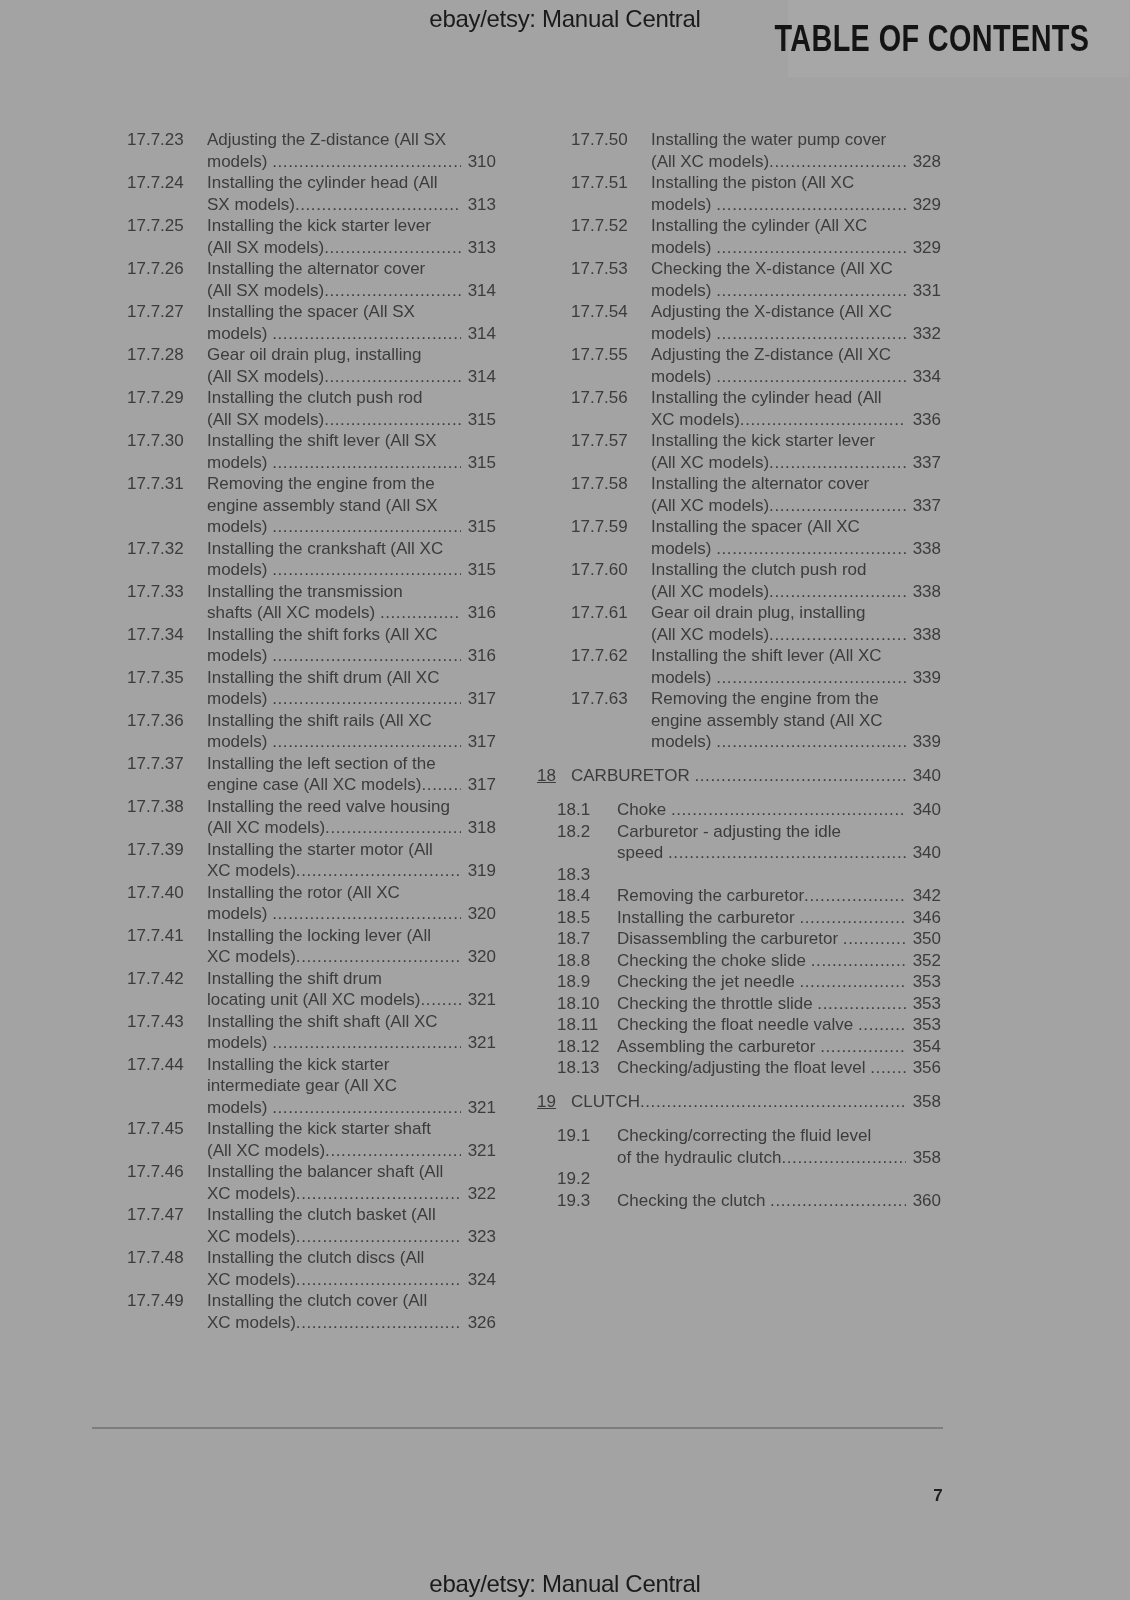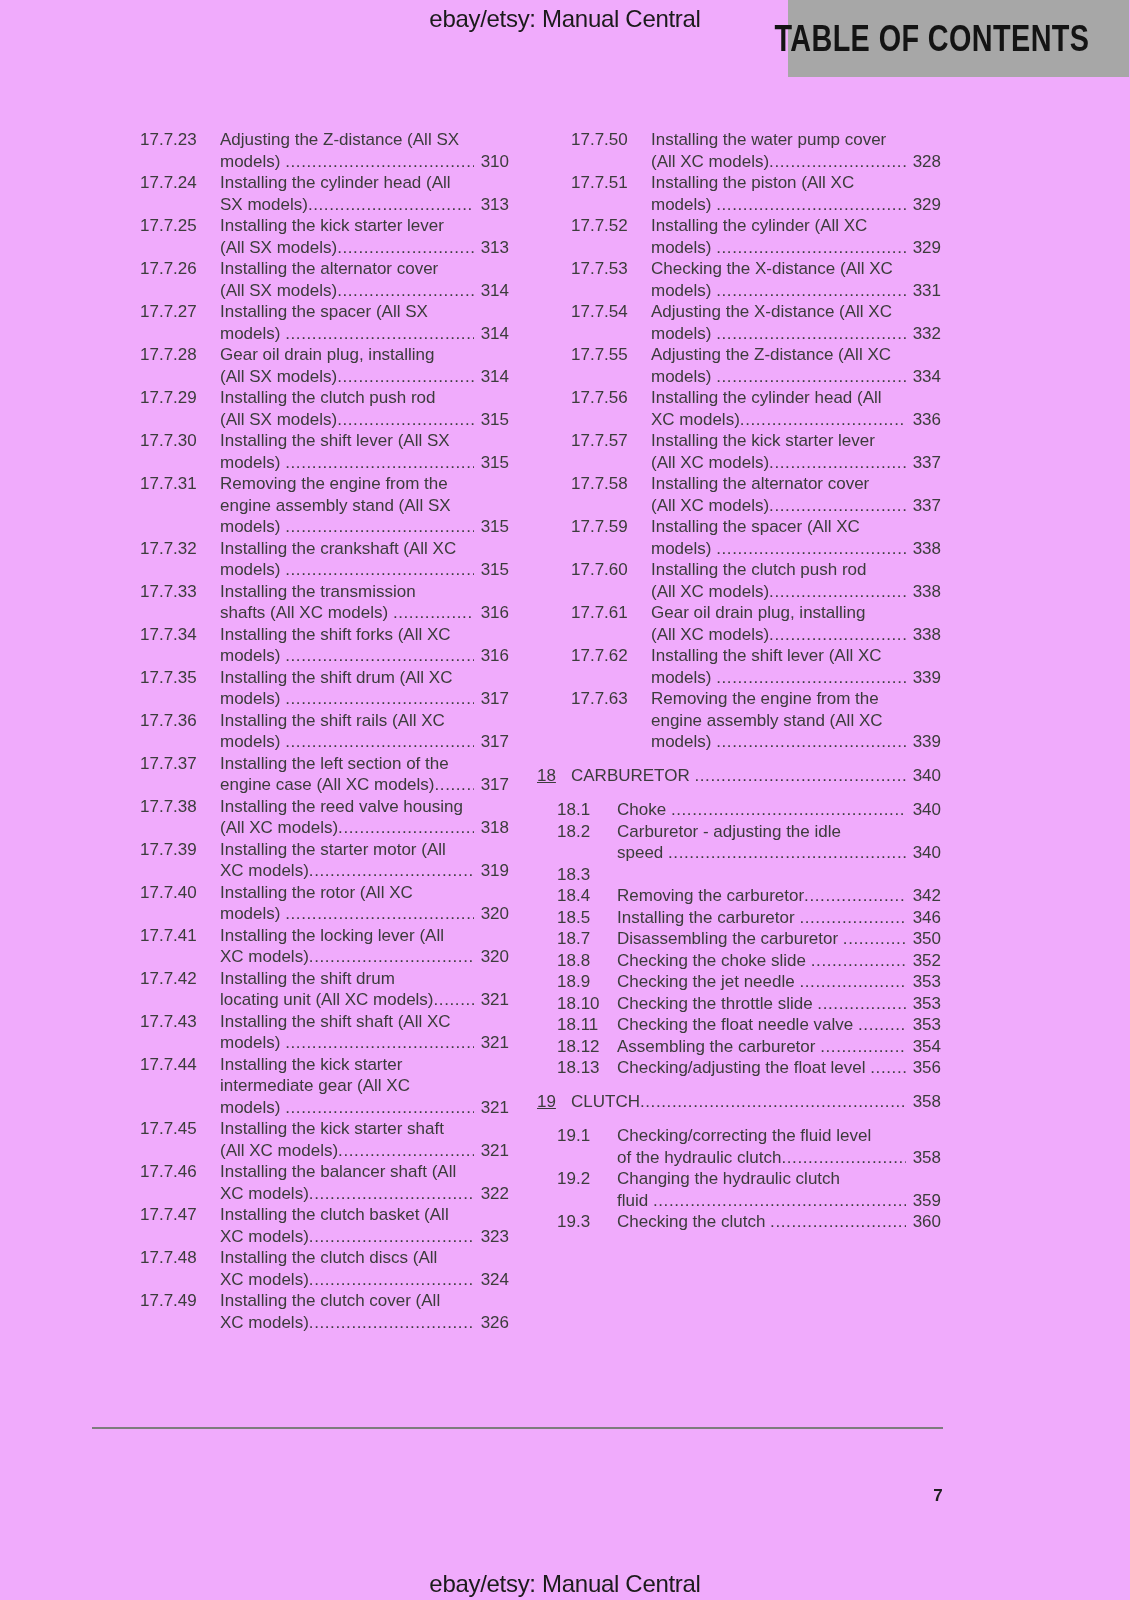--- a/index.html
+++ b/index.html
@@ -1,21 +1,21 @@
 <!DOCTYPE html>
 <html><head>
 <meta charset="utf-8">
 <style>
   * { margin: 0; padding: 0; box-sizing: border-box; }
   html, body { background: #ffffff; }
   .page {
     position: relative;
     width: 1130px;
     height: 1600px;
-    background: #f0abfc;
+    background: #a3a3a3;
     font-family: "Liberation Sans", sans-serif;
     color: #3c3c3c;
     overflow: hidden;
   }
   .watermark {
     position: absolute;
     left: 0;
     width: 100%;
     text-align: center;
     font-size: 24px;
@@ -41,21 +41,21 @@
     color: #141414;
     white-space: nowrap;
     transform: scaleX(0.8);
     letter-spacing: 0.5px;
   }
   .col {
     position: absolute;
     top: 129px;
     font-size: 17px;
   }
-  .col-left  { left: 106px;  width: 403px; }
+  .col-left  { left: 93px;  width: 403px; }
   .col-right { left: 537px; width: 404px; }
   .entry { display: flex; align-items: flex-start; }
   .entry .num { flex: none; line-height: 21.5px; }
   .lv3 { margin-left: 34px; }  .lv3 .num { width: 80px; }
   .lv2 { margin-left: 20px; }  .lv2 .num { width: 60px; }
   .lv1 { margin-left: 0; }     .lv1 .num { width: 34px; text-decoration: underline; }
   .section { margin: 12px 0 13px 0; }
   .entry .body { flex: 1 1 auto; min-width: 0; }
   .line { display: block; line-height: 21.5px; }
   .lastline { display: flex; align-items: flex-end; }
@@ -700,28 +700,20 @@
           <span class="line">Checking/correcting the fluid level</span>
           <span class="line lastline">
             <span class="txt">of the hydraulic clutch</span>
             <span class="dots"></span>
             <span class="pg">358</span>
           </span>
         </span>
       </div>
       <div class="entry lv2">
         <span class="num">19.2</span>
-        <span class="body">
-          <span class="line">Changing the hydraulic clutch</span>
-          <span class="line lastline">
-            <span class="txt">fluid </span>
-            <span class="dots"></span>
-            <span class="pg">359</span>
-          </span>
-        </span>
       </div>
       <div class="entry lv2">
         <span class="num">19.3</span>
         <span class="body">
           <span class="line lastline">
             <span class="txt">Checking the clutch </span>
             <span class="dots"></span>
             <span class="pg">360</span>
           </span>
         </span>

